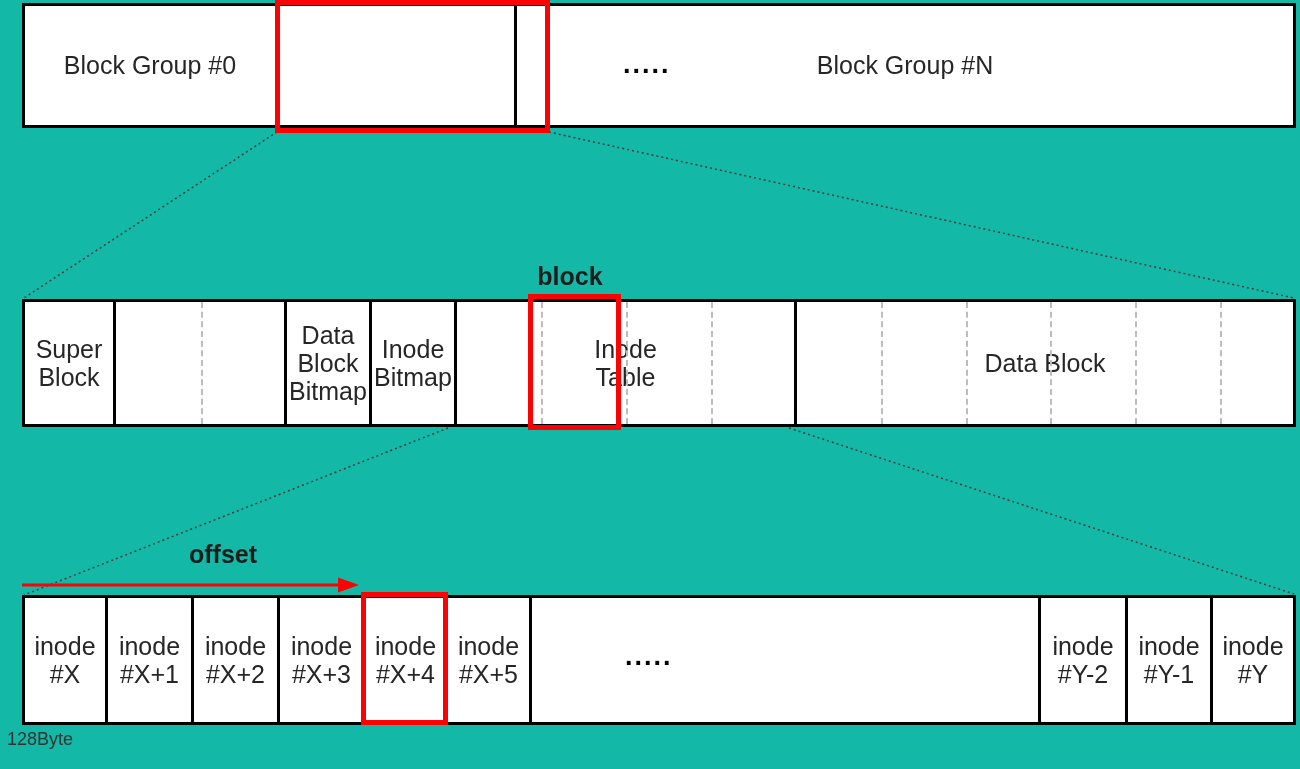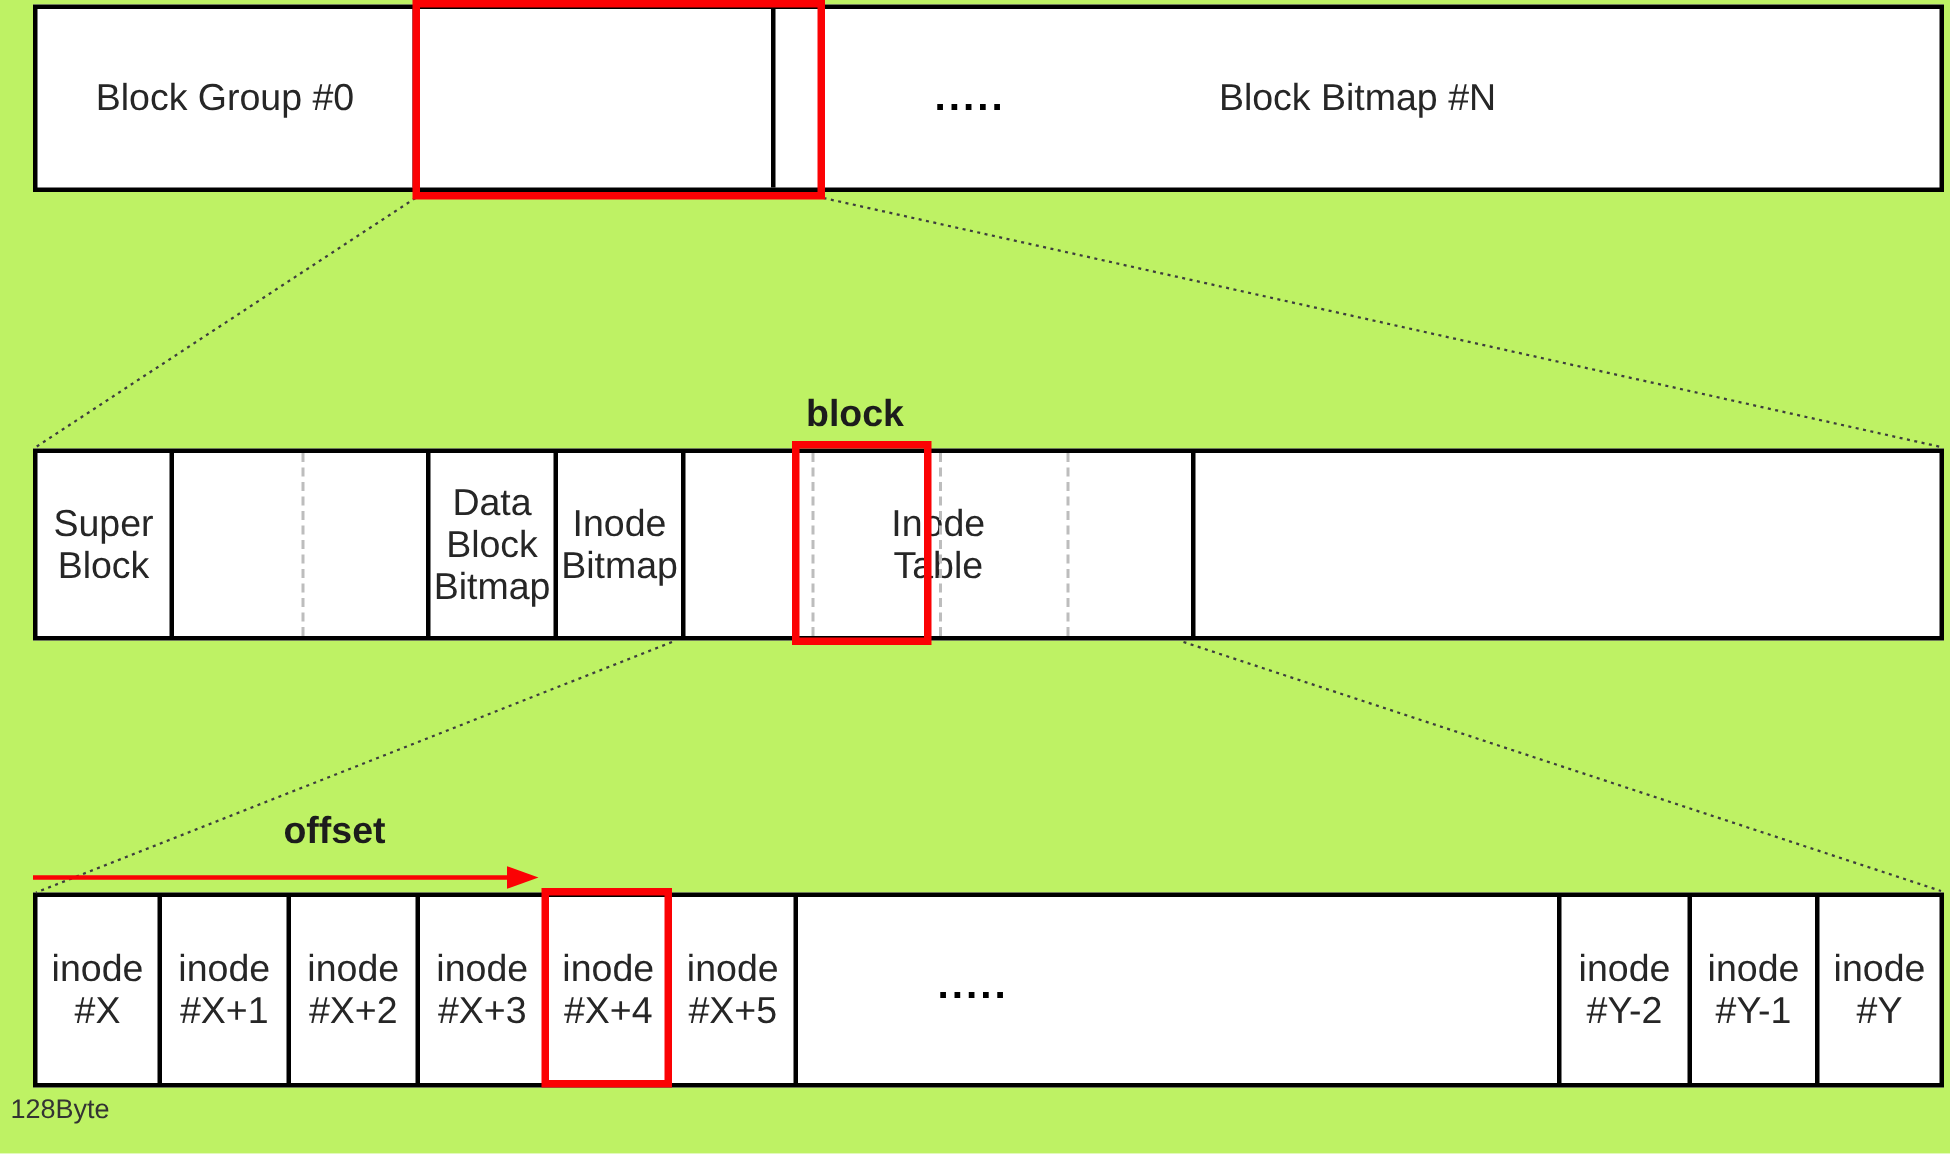--- a/index.html
+++ b/index.html
@@ -1,17 +1,17 @@
 <!DOCTYPE html>
 <html><head>
 <meta charset="utf-8">
 <style>
   html,body { margin:0; padding:0; background:#ffffff; }
   .canvas {
-    position:relative; width:1300px; height:769px; background:#bef264;
+    position:relative; width:1300px; height:769px; background:#14b8a6;
     font-family:"Liberation Sans", sans-serif; color:#262626; overflow:hidden;
   }
   .bar { position:absolute; display:flex; border:3px solid #000000; box-sizing:border-box; background:#ffffff; }
   .bcell {
     box-sizing:border-box; border-right:3px solid #000000; position:relative;
     display:flex; align-items:center; justify-content:center;
     text-align:center; white-space:pre-line; font-size:25px; line-height:1.13;
   }
   .bcell.last { border-right:none; flex:1; }
   .vdash { position:absolute; top:0; bottom:0; width:0; border-left:2px dashed #bdbdbd; }
@@ -22,41 +22,49 @@
   .dots { position:absolute; font-weight:bold; font-size:27px; letter-spacing:2px; line-height:1; color:#000000; z-index:3; }
 </style>
 </head>
 <body>
 
 <div class="canvas">
 
   <div class="bar" style="left:22px; top:3px; width:1274px; height:125px">
     <div class="bcell" style="width:253px">Block Group #0</div>
     <div class="bcell" style="width:239px"></div>
-    <div class="bcell last">Block Bitmap #N</div>
+    <div class="bcell last">Block Group #N</div>
   </div>
   <div class="dots" style="left:623px; top:51px">.....</div>
 
   <div class="bar" style="left:22px; top:299px; width:1274px; height:128px">
     <div class="bcell" style="width:91px">Super
 Block</div>
     <div class="bcell" style="width:171px">
       <i class="vdash" style="left:85px"></i>
     </div>
     <div class="bcell" style="width:85px">Data
 Block
 Bitmap</div>
     <div class="bcell" style="width:85px">Inode
 Bitmap</div>
     <div class="bcell" style="width:340px">
       <i class="vdash" style="left:84px"></i>
       <i class="vdash" style="left:169px"></i>
       <i class="vdash" style="left:254px"></i>
       <span>Inode
 Table</span>
+    </div>
+    <div class="bcell last">
+      <i class="vdash" style="left:84px"></i>
+      <i class="vdash" style="left:169px"></i>
+      <i class="vdash" style="left:253px"></i>
+      <i class="vdash" style="left:338px"></i>
+      <i class="vdash" style="left:423px"></i>
+      <span>Data Block</span>
     </div>
   </div>
 
   <div class="bar" style="left:22px; top:595px; width:1274px; height:130px">
     <div class="bcell" style="width:83px">inode
 #X</div>
     <div class="bcell" style="width:86px">inode
 #X+1</div>
     <div class="bcell" style="width:86px">inode
 #X+2</div>

